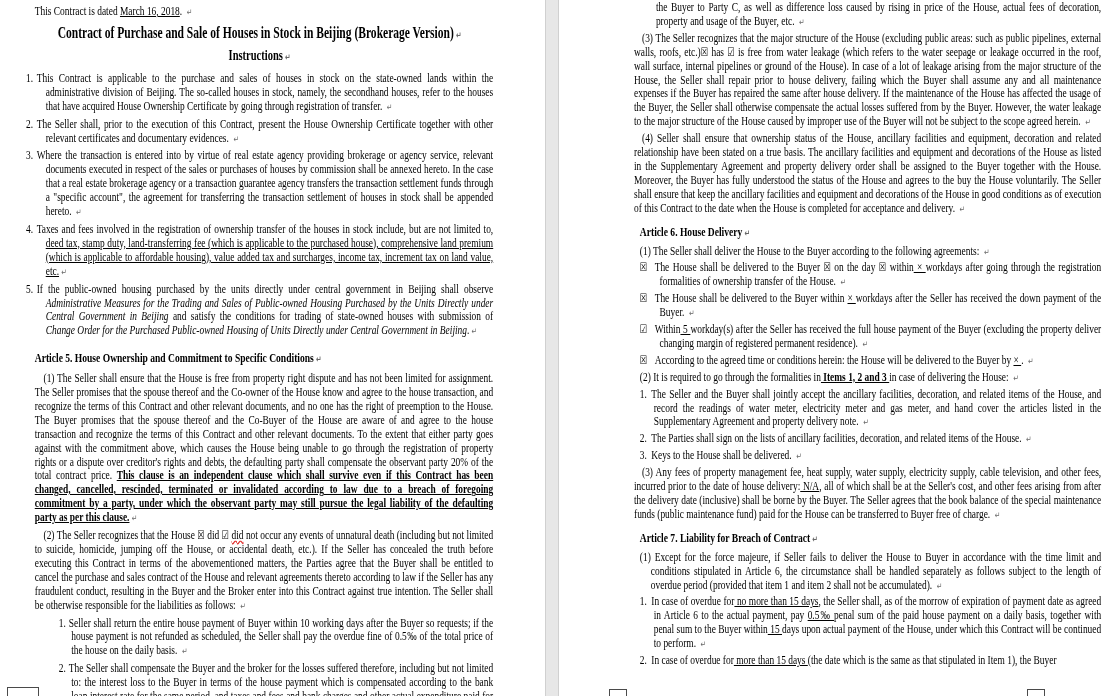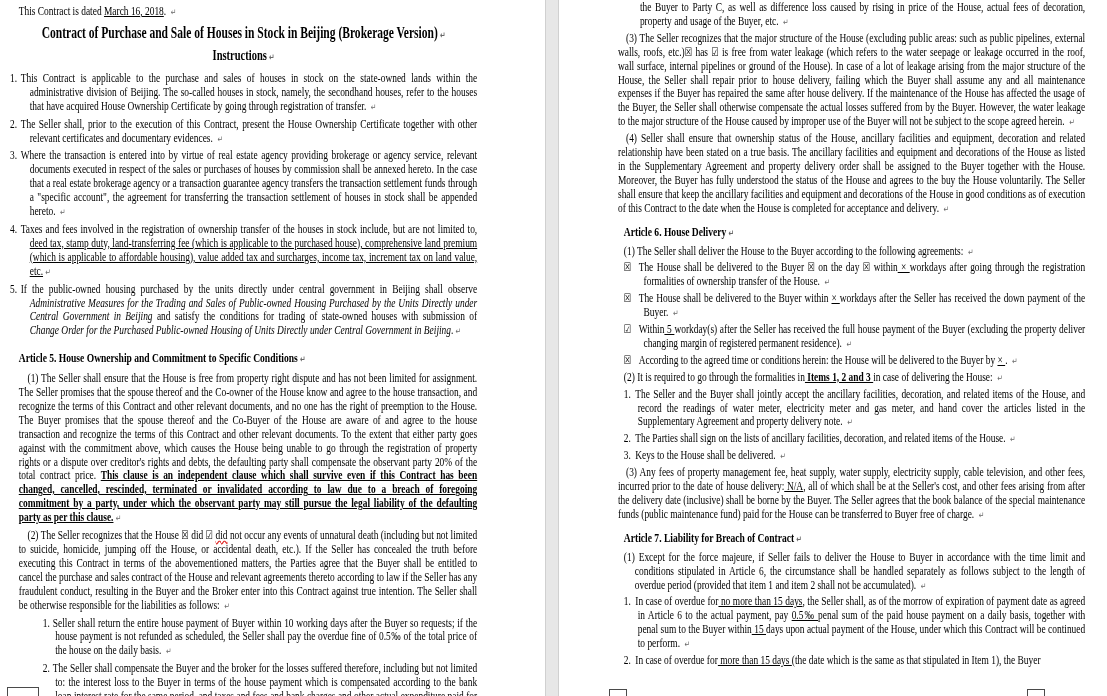--- a/index.html
+++ b/index.html
@@ -1,21 +1,21 @@
 <!DOCTYPE html>
 <html><head>
 <meta charset="utf-8">
 <style>
   html,body{margin:0;padding:0;}
   body{
     width:1107px;height:696px;overflow:hidden;position:relative;
     background:#ffffff;color:#000;
     font-family:"Liberation Serif","DejaVu Serif",serif;
   }
-  .page{position:absolute;top:0;height:696px;background:#fff;}
+  .page{position:absolute;top:0;height:696px;background:#fff;margin-left:16px;}
   .pg1{left:0;width:545px;}
   .pg2{left:559px;width:548px;}
   .seam{position:absolute;top:0;left:545px;width:14px;height:696px;
         background:#e7e7e7;border-left:1px solid #d0d0d0;border-right:1px solid #d0d0d0;box-sizing:border-box;}
   .tcol{
     position:absolute;top:0;width:640px;
     transform:scaleX(0.73);transform-origin:0 0;
     font-size:12.9px;line-height:13.9px;text-align:justify;
   }
   #col-left{left:10px;padding-top:5px;}

